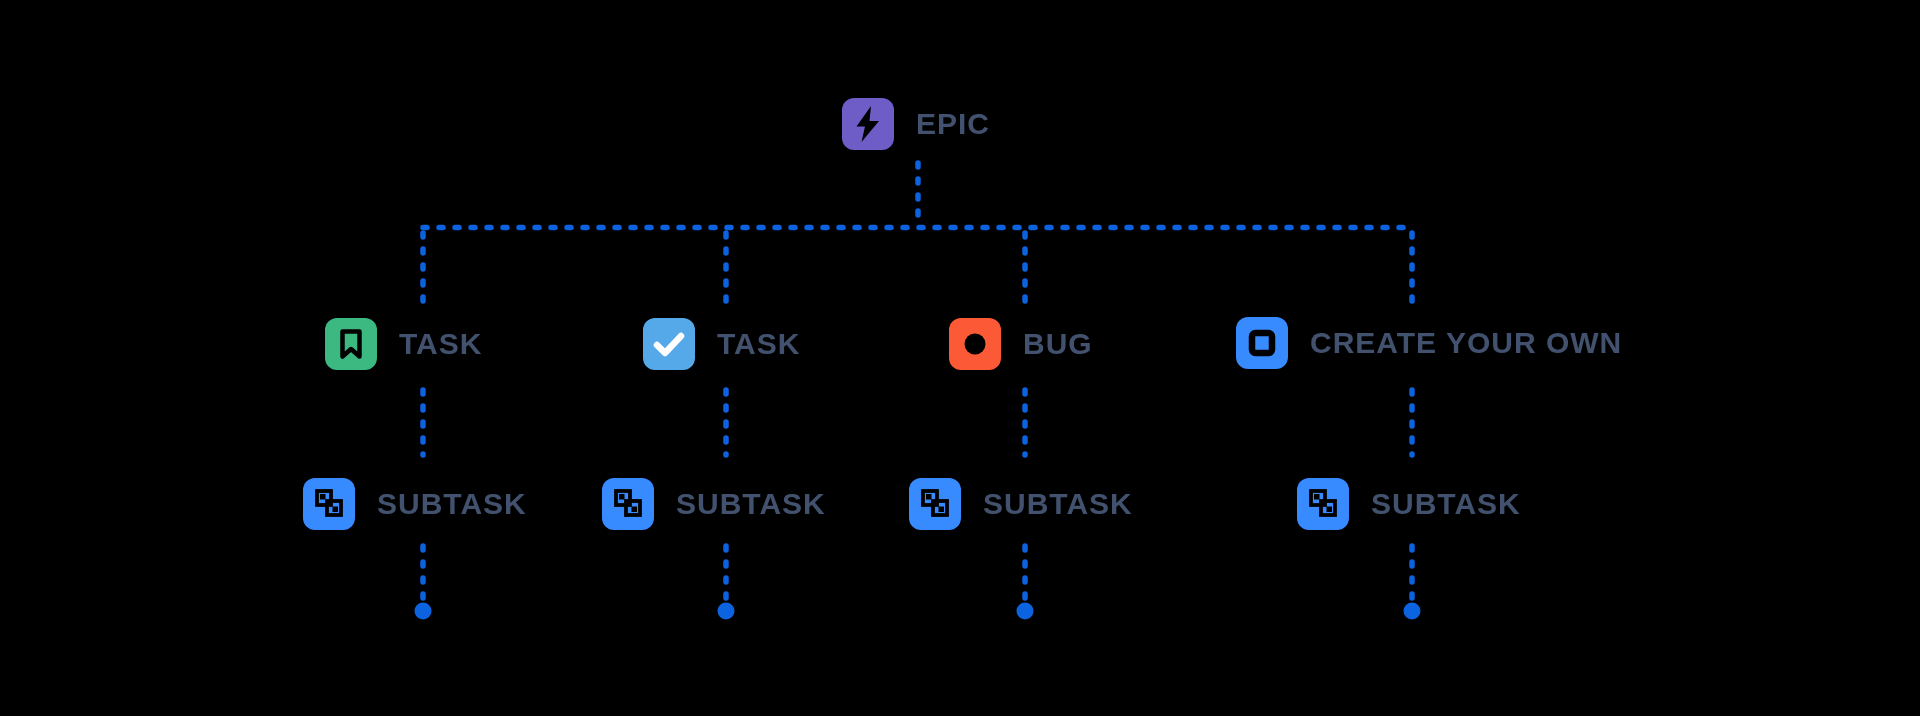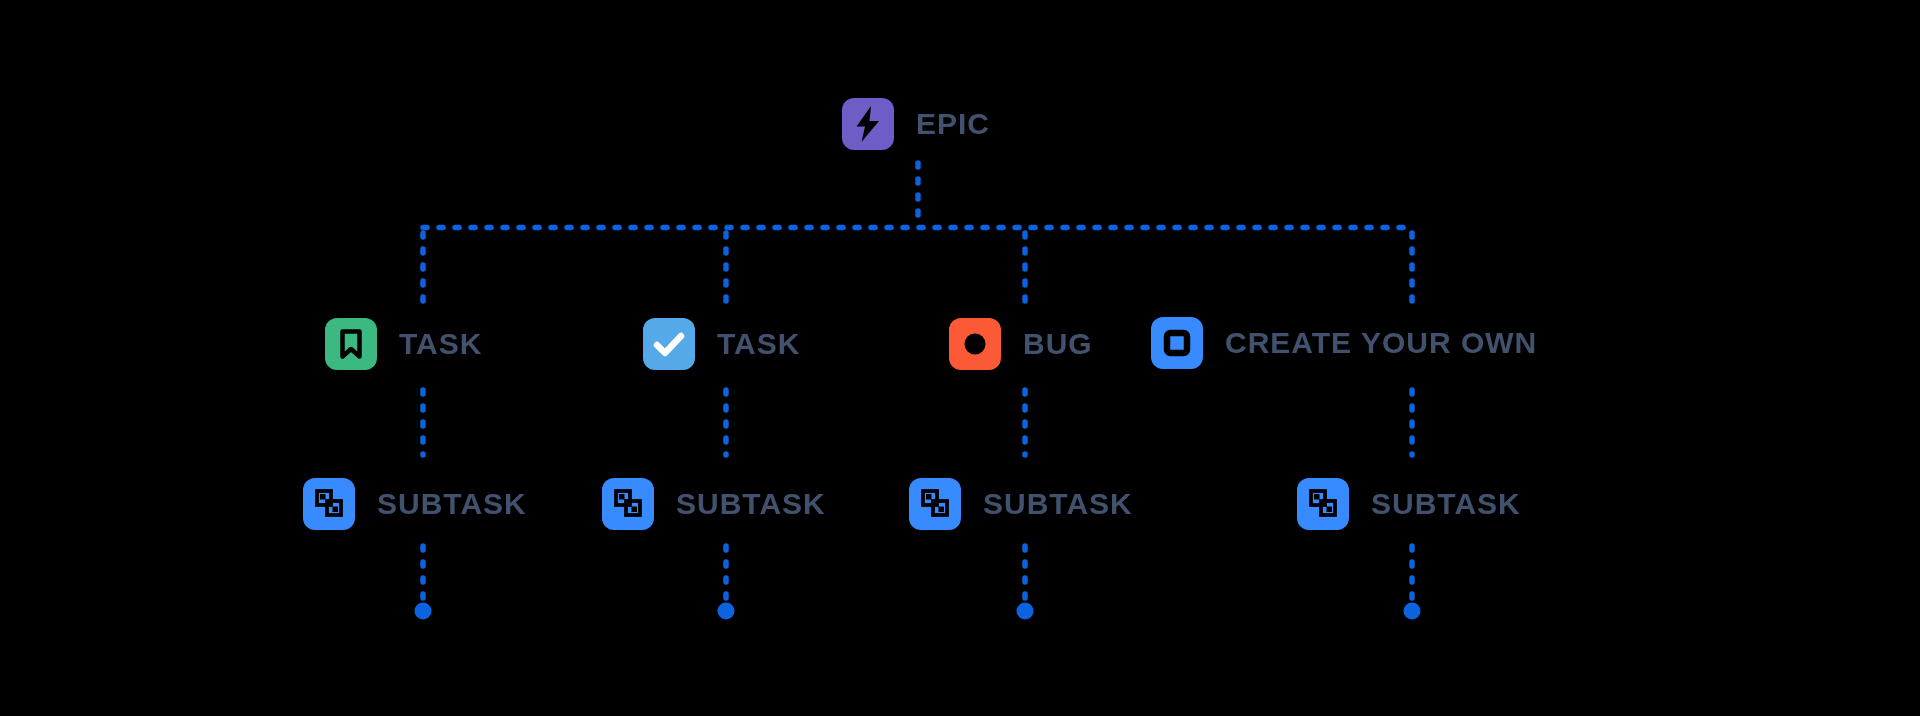--- a/index.html
+++ b/index.html
@@ -90,21 +90,21 @@
 </div>
 
 <div class="node" style="left:949px; top:318px;">
   <svg class="icon" viewBox="0 0 52 52" xmlns="http://www.w3.org/2000/svg">
     <rect x="0" y="0" width="52" height="52" rx="12" fill="#FC5A36"></rect>
     <circle cx="26" cy="26" r="10.5" fill="#000000"></circle>
   </svg>
   <span class="label">BUG</span>
 </div>
 
-<div class="node" style="left:1151px; top:317px;">
+<div class="node" style="left:1236px; top:317px;">
   <svg class="icon" viewBox="0 0 52 52" xmlns="http://www.w3.org/2000/svg">
     <rect x="0" y="0" width="52" height="52" rx="12" fill="#388BFF"></rect>
     <rect x="16" y="16" width="20" height="20" rx="3.5" fill="none" stroke-width="6.5" stroke="#000000"></rect>
   </svg>
   <span class="label">CREATE YOUR OWN</span>
 </div>
 
 <div class="node" style="left:303px; top:478px;">
   <svg class="icon" viewBox="0 0 52 52" xmlns="http://www.w3.org/2000/svg">
     <rect x="0" y="0" width="52" height="52" rx="12" fill="#388BFF"></rect>

